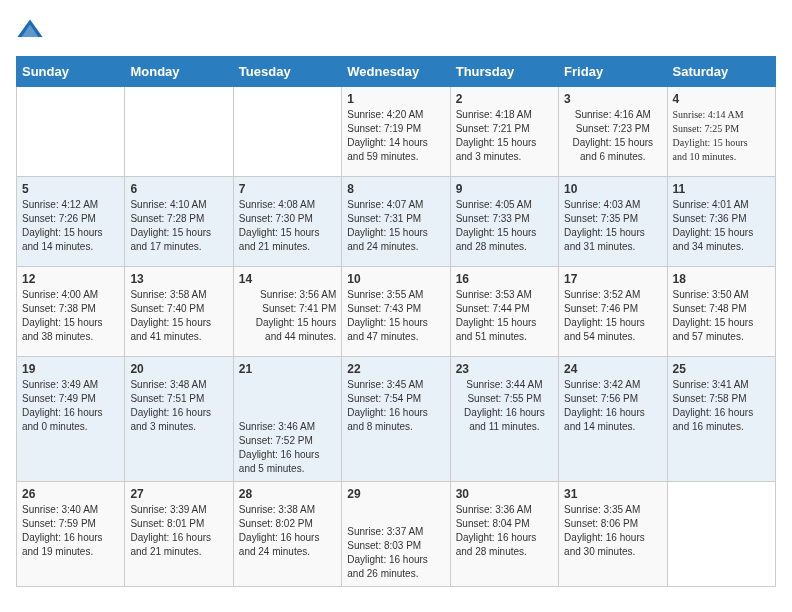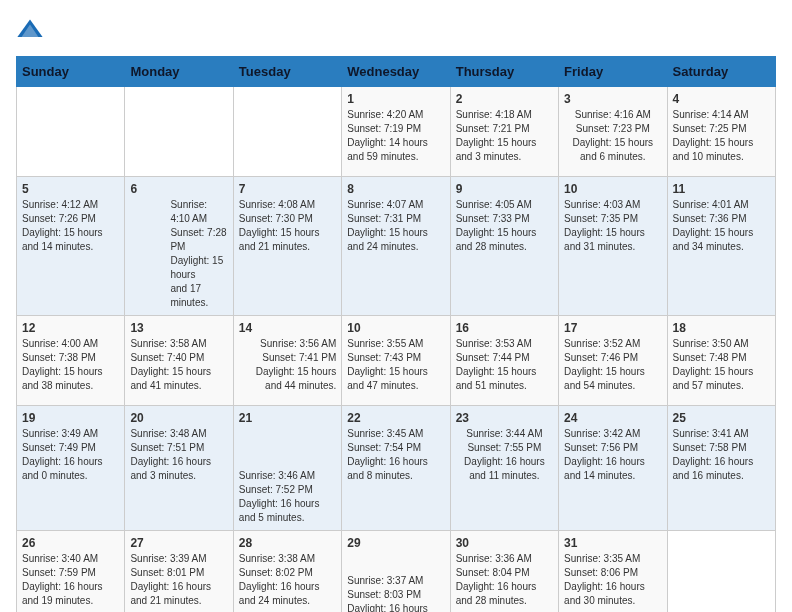--- a/index.html
+++ b/index.html
@@ -37,21 +37,21 @@
       font-size: 16px;
       color: #555;
     }
     table {
       width: 100%;
       border-collapse: collapse;
       table-layout: fixed;
     }
     thead tr th {
       background-color: #2a7dbf;
-      color: #0f172a;
+      color: #ffffff;
       font-size: 13px;
       font-weight: bold;
       padding: 7px 5px;
       text-align: left;
       border: 1px solid #2a7dbf;
     }
     tbody tr td {
       vertical-align: top;
       border: 1px solid #ccc;
       padding: 5px 5px;
@@ -130,37 +130,37 @@
         </td>
         <td>
           <span class="day-number">3</span>
           <div class="day-info" style="white-space: pre-line; text-align: center;">Sunrise: 4:16 AM
 Sunset: 7:23 PM
 Daylight: 15 hours
 and 6 minutes.</div>
         </td>
         <td>
           <span class="day-number">4</span>
-          <div class="day-info" style="white-space: pre-line;">Sunrise: 4:14 AM
+          <div class="day-info" style="white-space: pre-line; font-family: Liberation Serif, serif;">Sunrise: 4:14 AM
 Sunset: 7:25 PM
 Daylight: 15 hours
 and 10 minutes.</div>
         </td>
       </tr>
       <tr>
         <td>
           <span class="day-number">5</span>
           <div class="day-info" style="white-space: pre-line;">Sunrise: 4:12 AM
 Sunset: 7:26 PM
 Daylight: 15 hours
 and 14 minutes.</div>
         </td>
         <td>
           <span class="day-number">6</span>
-          <div class="day-info" style="white-space: pre-line; margin-left: 40px;">Sunrise: 4:10 AM
+          <div class="day-info" style="white-space: pre-line;">Sunrise: 4:10 AM
 Sunset: 7:28 PM
 Daylight: 15 hours
 and 17 minutes.</div>
         </td>
         <td>
           <span class="day-number">7</span>
           <div class="day-info" style="white-space: pre-line;">Sunrise: 4:08 AM
 Sunset: 7:30 PM
 Daylight: 15 hours
 and 21 minutes.</div>

